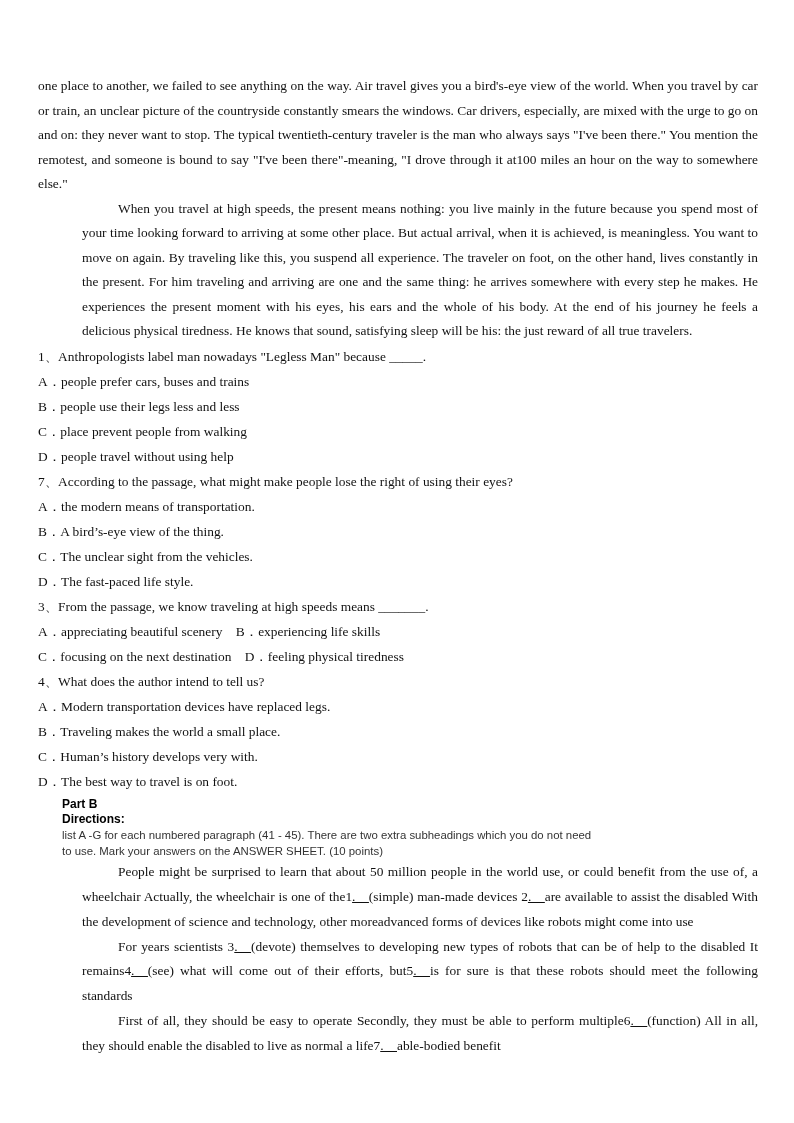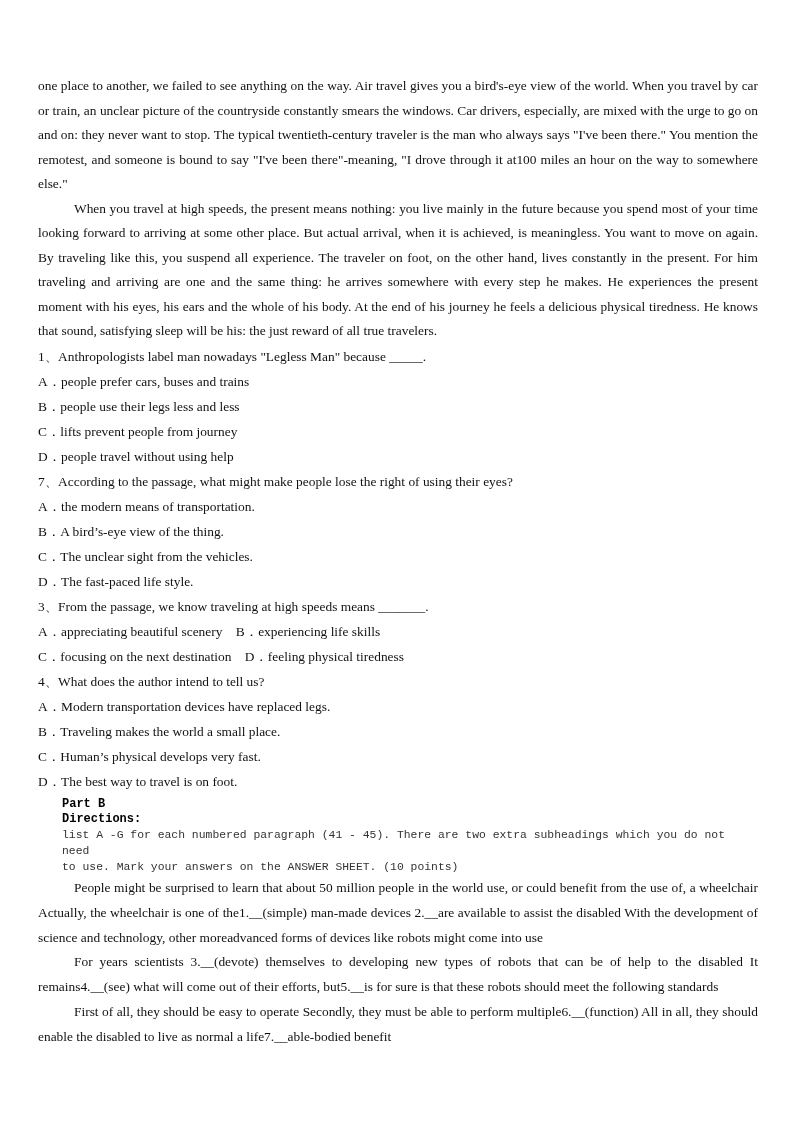--- a/index.html
+++ b/index.html
@@ -1,58 +1,58 @@
 <!DOCTYPE html>
 <html><head>
 <meta charset="utf-8">
 <style>
   html, body { margin: 0; padding: 0; background: #ffffff; }
   body { width: 794px; height: 1123px; position: relative; overflow: hidden; color: #111; }
   .page { position: absolute; left: 38px; top: 74px; width: 720px; }
   .serif { font-family: "Liberation Serif", "DejaVu Serif", serif; font-size: 13.4px; }
   .p { line-height: 24.5px; margin: 0; text-align: justify; text-align-last: left; }
-  .indent { text-indent: 36px; }
+  .indent { text-indent: 36px; margin-left: 44px; }
   .q { line-height: 25px; margin: 0; white-space: pre; }
-  .mono { font-family: Liberation Mono, monospace; font-size: 11.4px; color: #333; line-height: 15.9px; margin: 0; padding-left: 24px; }
+  .mono { font-family: Liberation Sans, sans-serif; font-size: 11.4px; color: #333; line-height: 15.9px; margin: 0; padding-left: 24px; }
   .mono.bold { color: #000; font-weight: bold; font-size: 12px; }
-  .blank { }
+  .blank { text-decoration: underline; }
   .section-b { margin-top: 3px; }
   .partb-body .p { line-height: 24.8px; }
 </style>
 </head>
 <body>
 
 <div class="page serif">
   <p class="p">one place to another, we failed to see anything on the way. Air travel gives you a bird's-eye view of the world. When you travel by car or train, an unclear picture of the countryside constantly smears the windows. Car drivers, especially, are mixed with the urge to go on and on: they never want to stop. The typical twentieth-century traveler is the man who always says "I've been there." You mention the remotest, and someone is bound to say "I've been there"-meaning, "I drove through it at100 miles an hour on the way to somewhere else."</p>
   <p class="p indent">When you travel at high speeds, the present means nothing: you live mainly in the future because you spend most of your time looking forward to arriving at some other place. But actual arrival, when it is achieved, is meaningless. You want to move on again. By traveling like this, you suspend all experience. The traveler on foot, on the other hand, lives constantly in the present. For him traveling and arriving are one and the same thing: he arrives somewhere with every step he makes. He experiences the present moment with his eyes, his ears and the whole of his body. At the end of his journey he feels a delicious physical tiredness. He knows that sound, satisfying sleep will be his: the just reward of all true travelers.</p>
 
   <div>
     <p class="q">1、Anthropologists label man nowadays "Legless Man" because _____.</p>
     <p class="q">A．people prefer cars, buses and trains</p>
     <p class="q">B．people use their legs less and less</p>
-    <p class="q">C．lifts prevent people from journey</p>
+    <p class="q">C．place prevent people from walking</p>
     <p class="q">D．people travel without using help</p>
   </div>
   <div>
     <p class="q">7、According to the passage, what might make people lose the right of using their eyes?</p>
     <p class="q">A．the modern means of transportation.</p>
     <p class="q">B．A bird’s-eye view of the thing.</p>
     <p class="q">C．The unclear sight from the vehicles.</p>
     <p class="q">D．The fast-paced life style.</p>
   </div>
   <div>
     <p class="q">3、From the passage, we know traveling at high speeds means _______.</p>
     <p class="q">A．appreciating beautiful scenery    B．experiencing life skills</p>
     <p class="q">C．focusing on the next destination    D．feeling physical tiredness</p>
   </div>
   <div>
     <p class="q">4、What does the author intend to tell us?</p>
     <p class="q">A．Modern transportation devices have replaced legs.</p>
     <p class="q">B．Traveling makes the world a small place.</p>
-    <p class="q">C．Human’s physical develops very fast.</p>
+    <p class="q">C．Human’s history develops very with.</p>
     <p class="q">D．The best way to travel is on foot.</p>
   </div>
 
   <div class="section-b">
     <p class="mono bold">Part B</p>
     <p class="mono bold">Directions:</p>
     <p class="mono">list A -G for each numbered paragraph (41 - 45). There are two extra subheadings which you do not need</p>
     <p class="mono">to use. Mark your answers on the ANSWER SHEET. (10 points)</p>
   </div>
 

